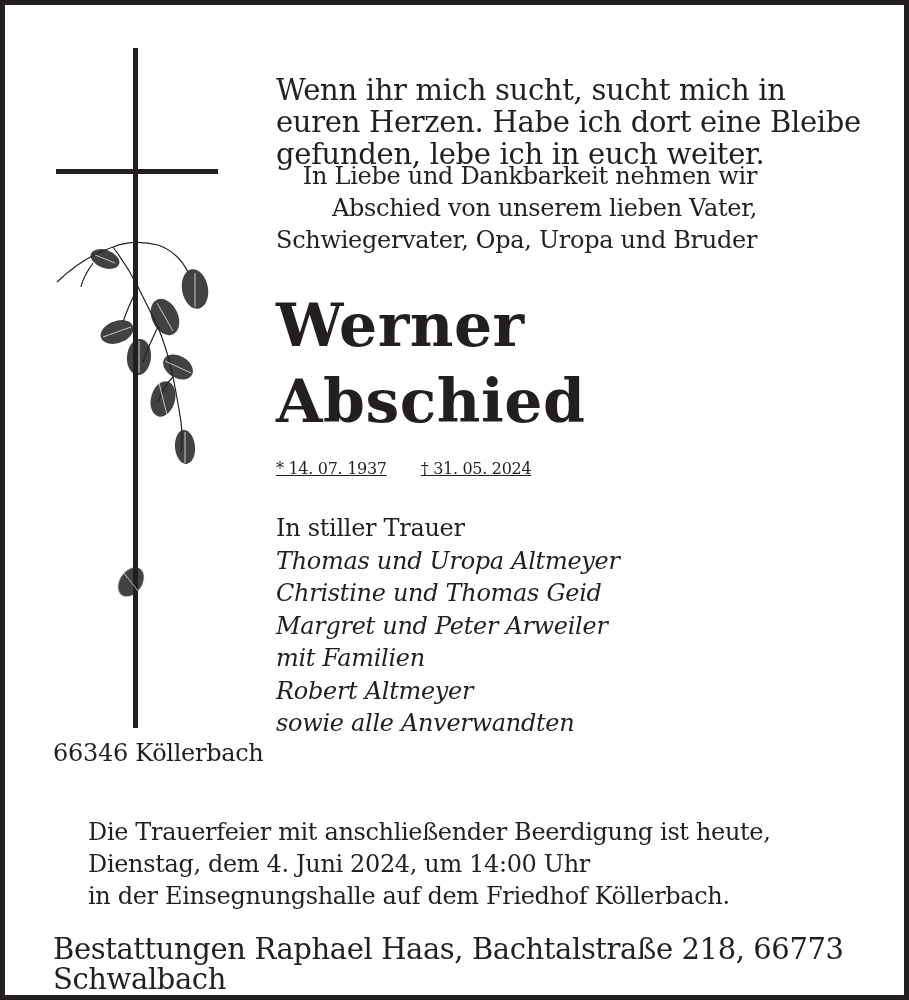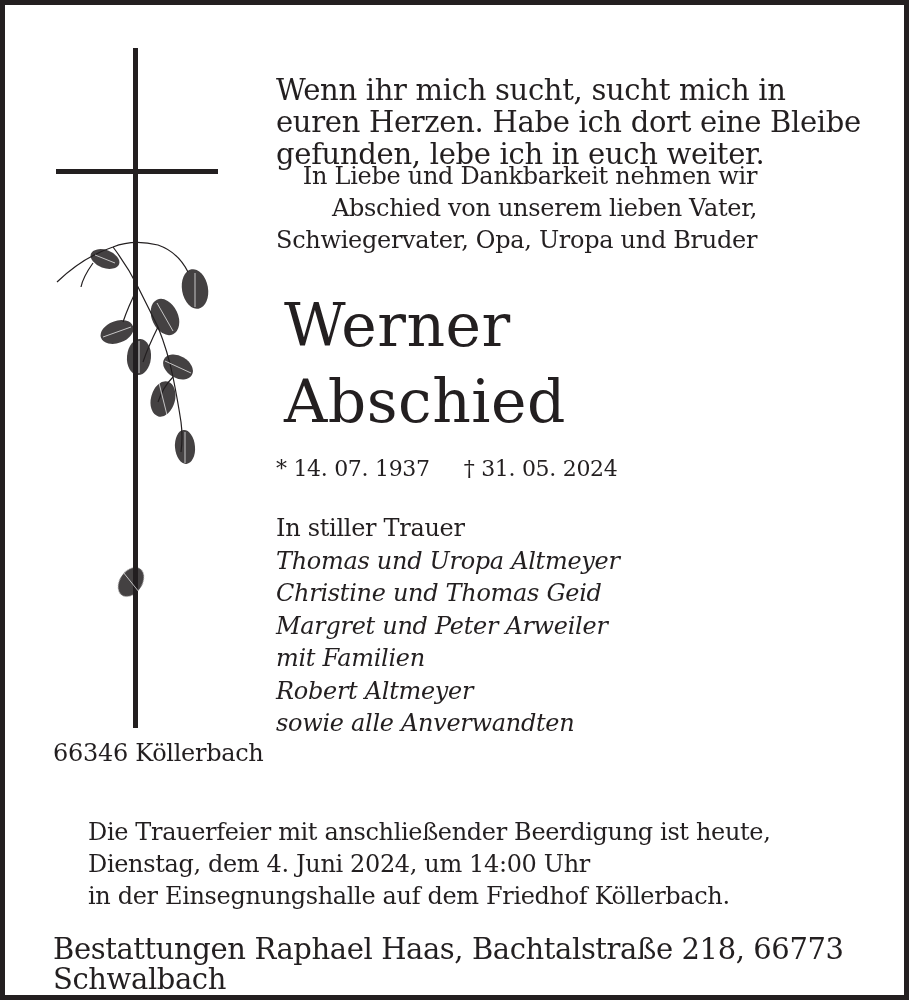--- a/index.html
+++ b/index.html
@@ -8,22 +8,22 @@
     position: absolute; left: 0; top: 0; width: 909px; height: 1000px;
     box-sizing: border-box; border: 5px solid #231f20; background: #fff;
   }
   .serif { font-family: "DejaVu Serif", "Liberation Serif", serif; color: #231f20; }
   .cross-v { position: absolute; left: 128px; top: 43px; width: 5px; height: 680px; background: #231f20; }
   .cross-h { position: absolute; left: 51px; top: 164px; width: 162px; height: 5px; background: #231f20; }
   .branch { position: absolute; left: 48px; top: 222px; width: 170px; height: 380px; }
   .block { position: absolute; left: 271px; }
   .quote { top: 37px; font-size: 29px; line-height: 32px; letter-spacing: -0.3px; margin-top: 32px; }
   .intro { top: 155px; font-size: 24px; line-height: 32px; letter-spacing: -0.3px; text-align: right; }
-  .name { top: 282px; font-size: 60px; line-height: 76px; font-weight: normal; letter-spacing: 0.5px; margin-left: 8px; }
-  .dates { top: 450px; font-size: 22px; line-height: 28px; white-space: pre; letter-spacing: -0.3px; }
+  .name { top: 282px; font-size: 60px; line-height: 76px; font-weight: bold; letter-spacing: 0.5px; }
+  .dates { top: 450px; font-size: 16px; line-height: 28px; white-space: pre; letter-spacing: -0.3px; text-decoration: underline; }
   .dates span { margin-right: 34px; }
   .mourners { top: 507px; font-size: 24px; line-height: 32.5px; letter-spacing: -0.3px; }
   .mourners .it { font-style: italic; }
   .lower { position: absolute; left: 48px; }
   .place { top: 732px; font-size: 24px; line-height: 32px; letter-spacing: -0.3px; }
   .funeral { top: 811px; font-size: 24px; line-height: 32px; letter-spacing: -0.35px; margin-left: 35px; }
   .undertaker { top: 929px; font-size: 29px; line-height: 30px; letter-spacing: -0.4px; }
   .line { display: block; white-space: nowrap; }
 </style>
 </head>

